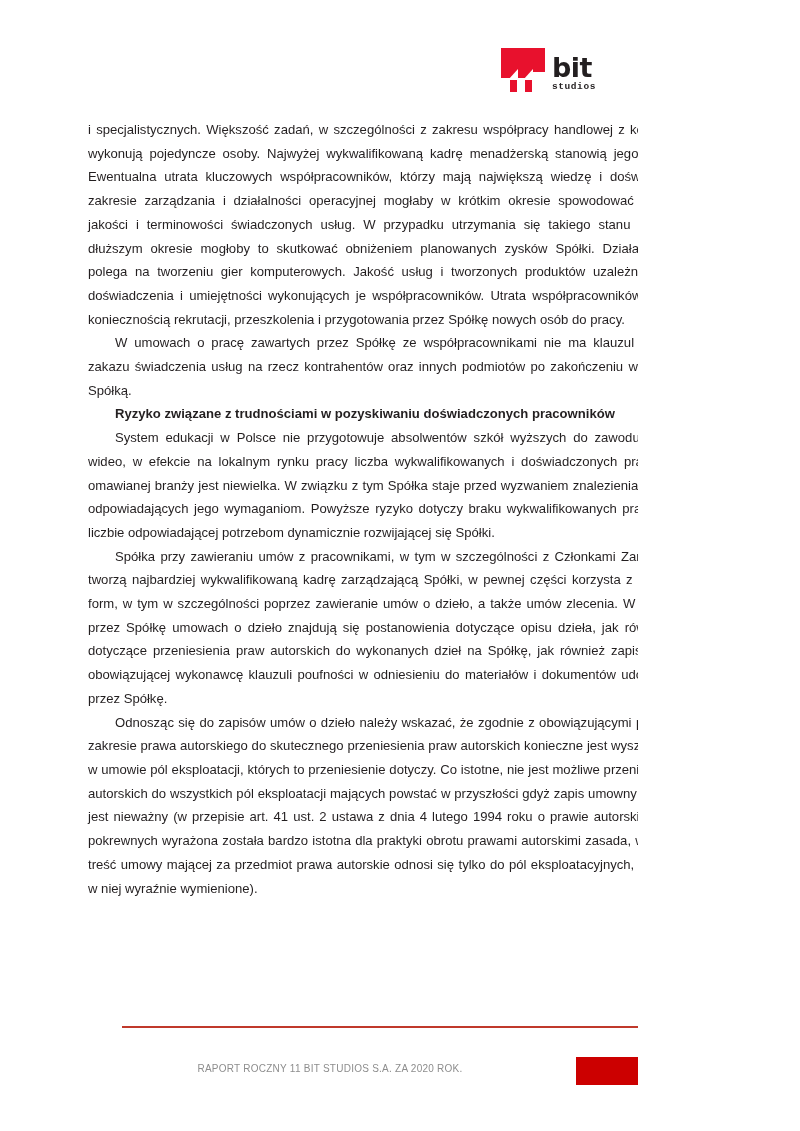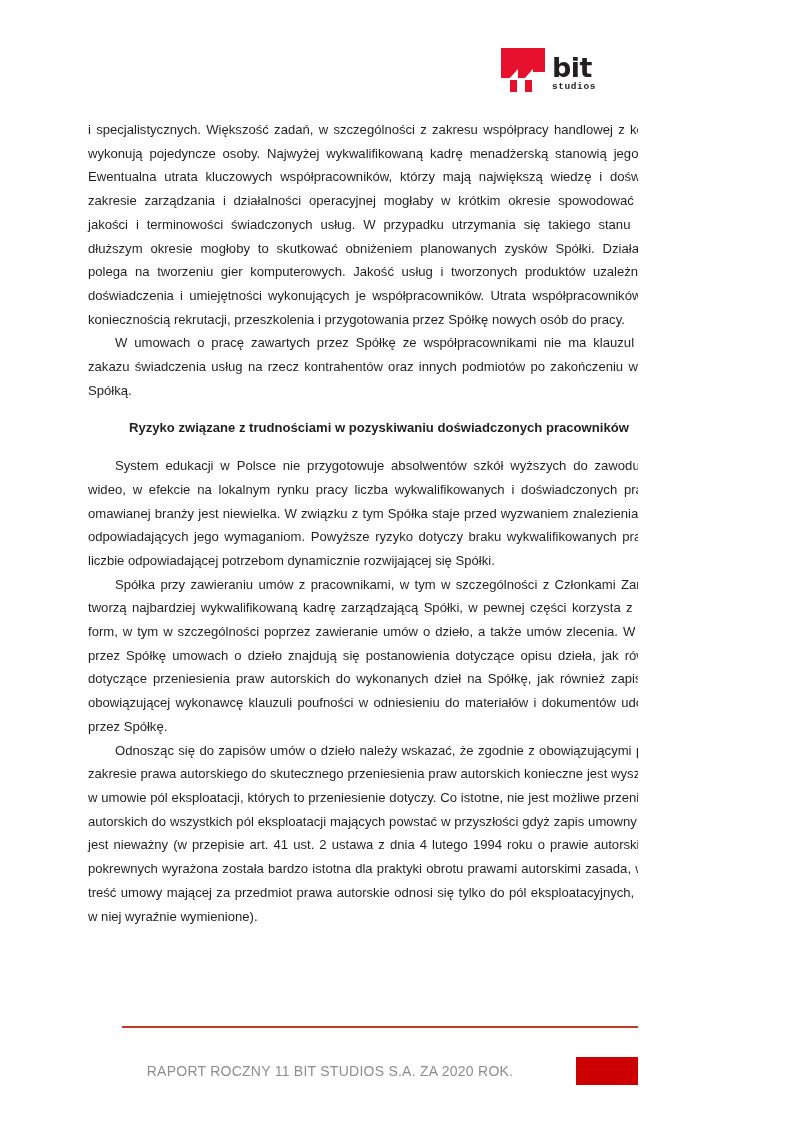--- a/index.html
+++ b/index.html
@@ -88,21 +88,21 @@
     margin: 0;
     font-size: 13.1px;
     line-height: 23.7px;
     text-align: justify;
     text-justify: inter-word;
     hyphens: none;
     color: #231f20;
   }
   p.indent { text-indent: 27px; }
   p.heading {
-    margin: 14px;
+    margin: 0;
     font-size: 13.1px;
     line-height: 23.7px;
     font-weight: bold;
     color: #231f20;
     text-align: justify;
   }
   p.heading.indent { text-indent: 27px; }
   p.heading.just-full { text-align-last: left; }
 
   
@@ -113,21 +113,21 @@
     width: 563px;
     height: 2px;
     background: #c0392b;
   }
   .footer-text {
     position: absolute;
     left: 0;
     top: 1063px;
     width: 660px;
     text-align: center;
-    font-size: 14px;
+    font-size: 10px;
     letter-spacing: 0.25px;
     color: #8d8d8d;
     font-family: "Liberation Sans", sans-serif;
   }
   .page-number {
     position: absolute;
     left: 695px;
     top: 1062px;
     width: 34px;
     text-align: right;

